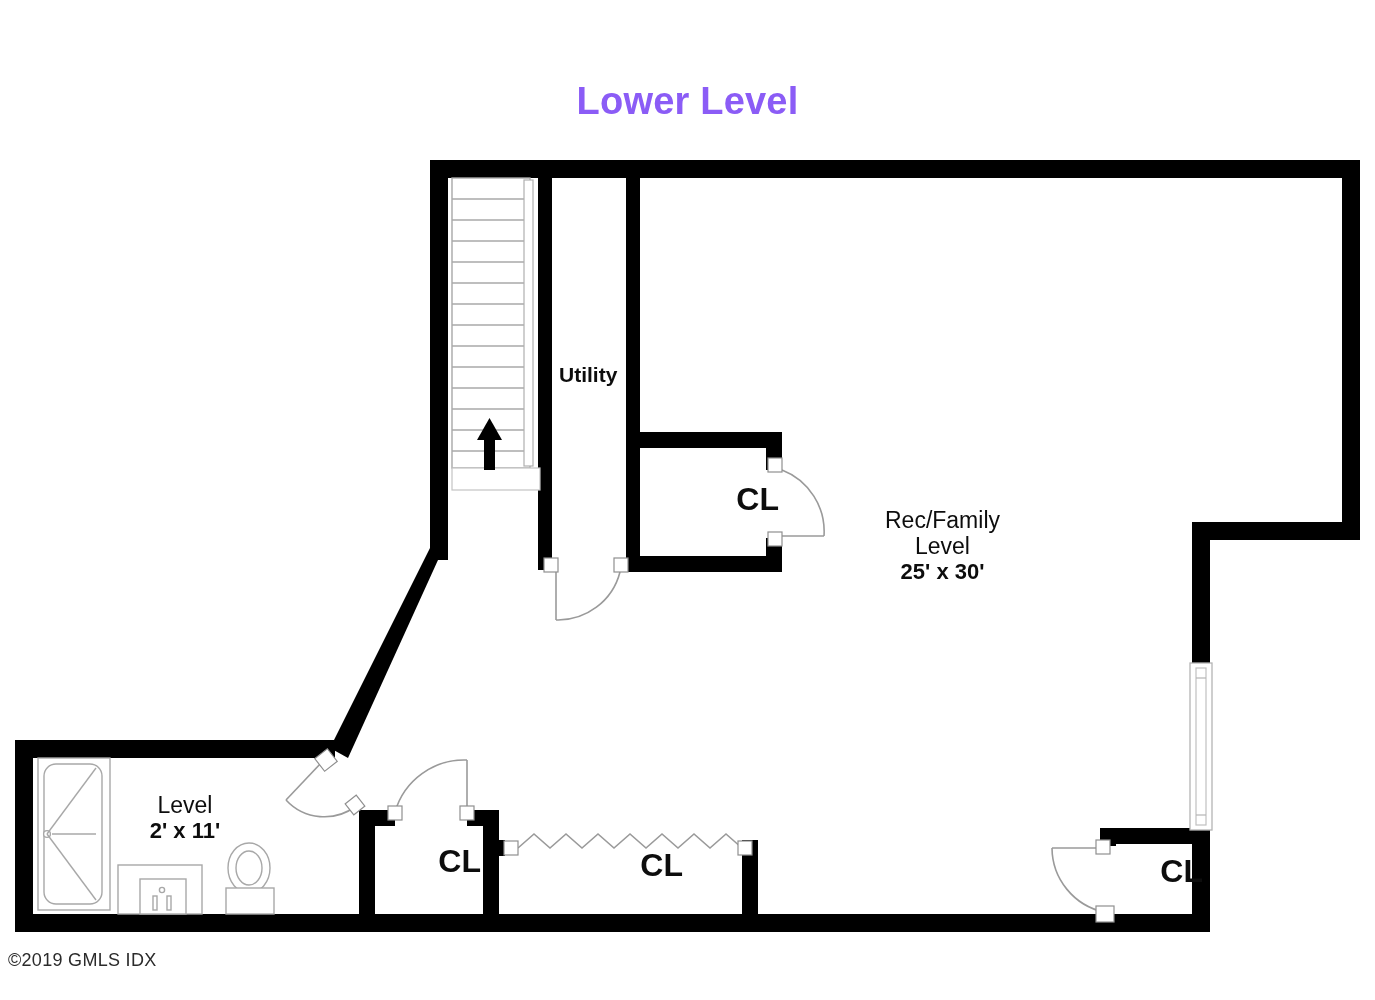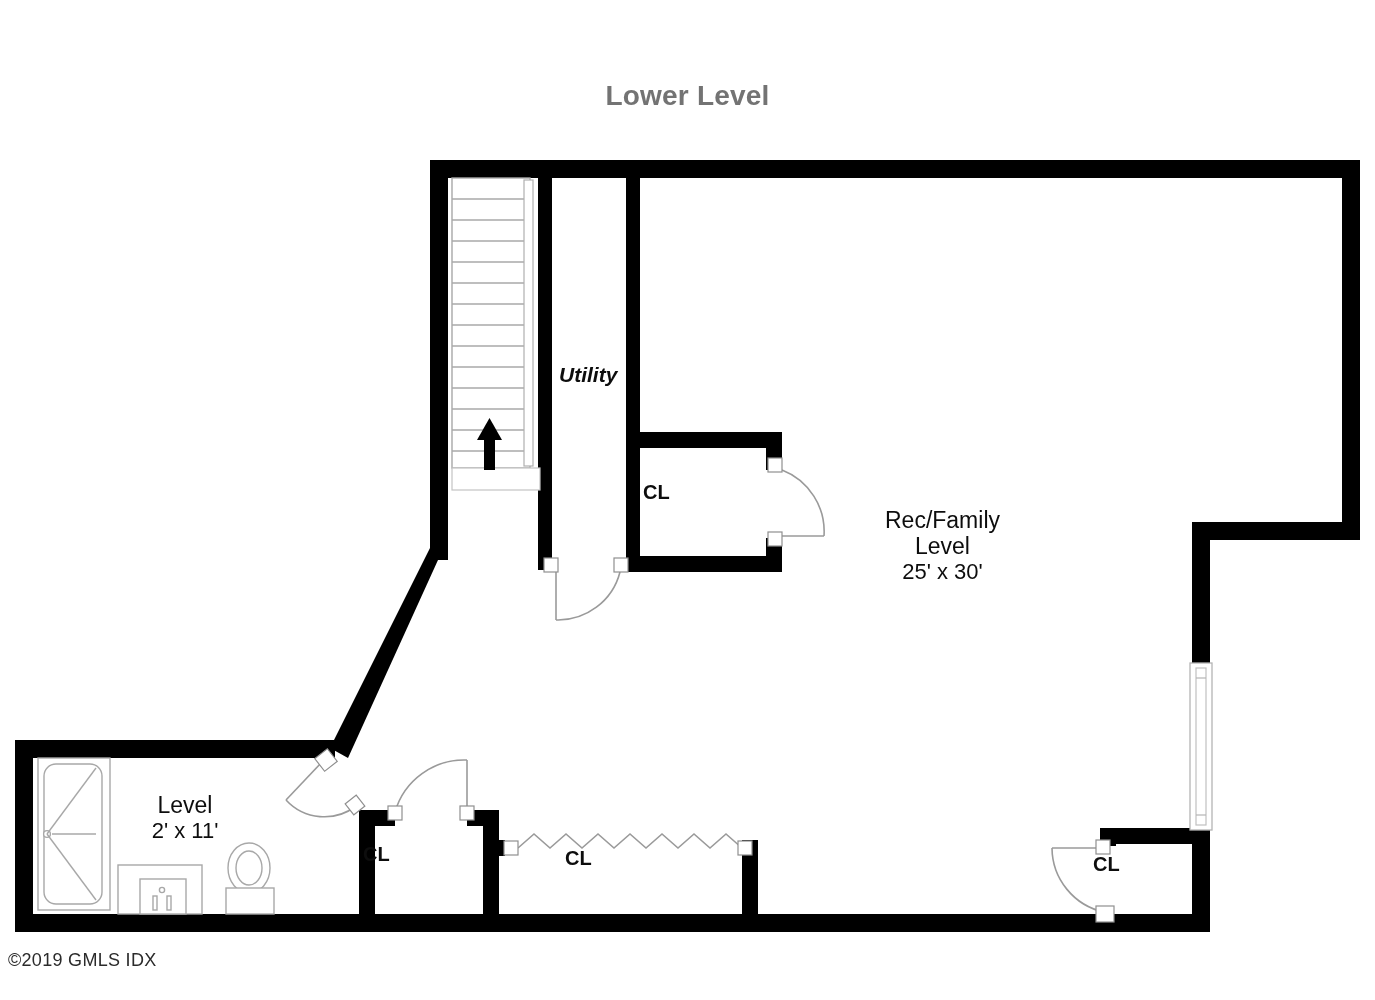--- a/index.html
+++ b/index.html
@@ -16,24 +16,24 @@
     font-family: "Liberation Sans", sans-serif;
     color: #000000;
   }
 
   #plan-title {
     position: absolute;
     left: 0;
     top: 80px;
     width: 1375px;
     text-align: center;
-    font-size: 28px;
+    font-size: 38px;
     font-weight: bold;
     letter-spacing: 0.2px;
-    color: #737373;
+    color: #8b5cf6;
   }
 
   #floorplan-canvas {
     position: absolute;
     left: 0;
     top: 0;
     width: 1375px;
     height: 1000px;
   }
 
@@ -45,30 +45,30 @@
     white-space: nowrap;
     pointer-events: none;
   }
   .room-label .rl-name {
     font-size: 23px;
     font-weight: normal;
     display: block;
   }
   .room-label .rl-dims {
     font-size: 22px;
-    font-weight: normal;
+    font-weight: bold;
     display: block;
   }
 
   .cl-label {
     position: absolute;
-    font-size: 20px;
+    font-size: 32px;
     font-weight: bold;
     color: #0d0d0d;
-    text-align: left;
+    text-align: right;
     white-space: nowrap;
   }
 
   .util-label {
     position: absolute;
     font-size: 21px;
     font-weight: bold;
     color: #0d0d0d;
     white-space: nowrap;
   }
@@ -250,21 +250,21 @@
   <span class="rl-name">Rec/Family</span>
   <span class="rl-name">Level</span>
   <span class="rl-dims">25' x 30'</span>
 </div>
 
 <div class="room-label" style="left:95px; top:793px; width:180px;">
   <span class="rl-name">Level</span>
   <span class="rl-dims">2' x 11'</span>
 </div>
 
-<div class="util-label" style="left:559px; top:363px;font-style:italic;">Utility</div>
+<div class="util-label" style="left:559px; top:363px;">Utility</div>
 
 <div class="cl-label" style="left:643px; top:481px; width:136px;">CL</div>
 
 <div class="cl-label" style="left:363px; top:843px; width:118px;">CL</div>
 
 <div class="cl-label" style="left:565px; top:847px; width:118px;">CL</div>
 
 <div class="cl-label" style="left:1093px; top:853px; width:110px;">CL</div>
 
 <div id="copyright">©2019 GMLS IDX</div>

